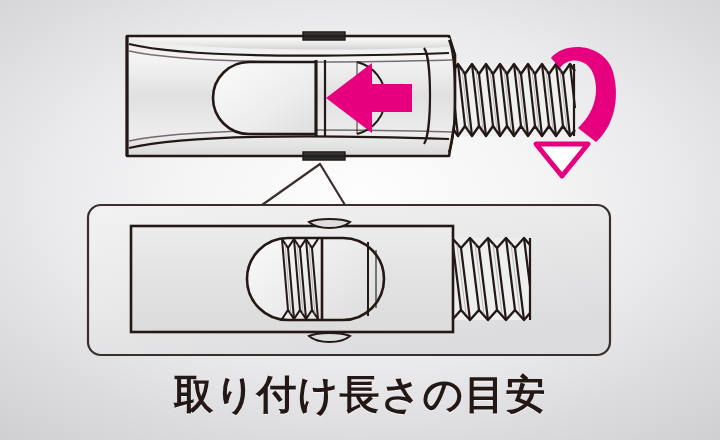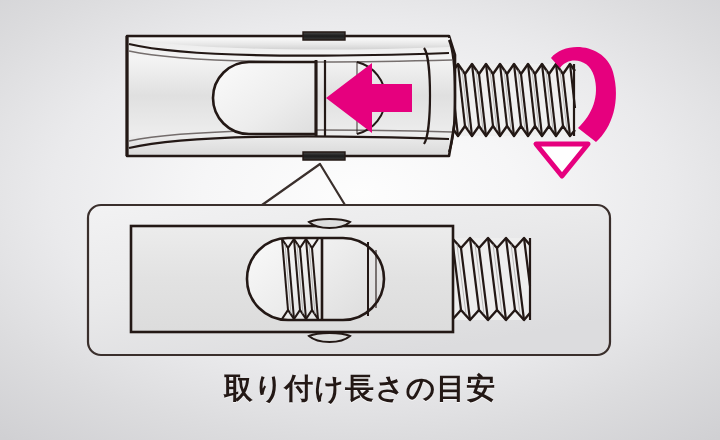--- a/index.html
+++ b/index.html
@@ -27,21 +27,21 @@
     top: 0;
     width: 720px;
     height: 440px;
   }
   #caption {
     position: absolute;
     left: 0;
     top: 374px;
     width: 720px;
     text-align: center;
-    font-size: 29px;
+    font-size: 40px;
     font-weight: bold;
     letter-spacing: 1px;
     color: #231815;
     text-shadow: 0 1px 0 rgba(255,255,255,0.65);
     line-height: 1;
     white-space: nowrap;
   }
 </style>
 </head>
 <body>

